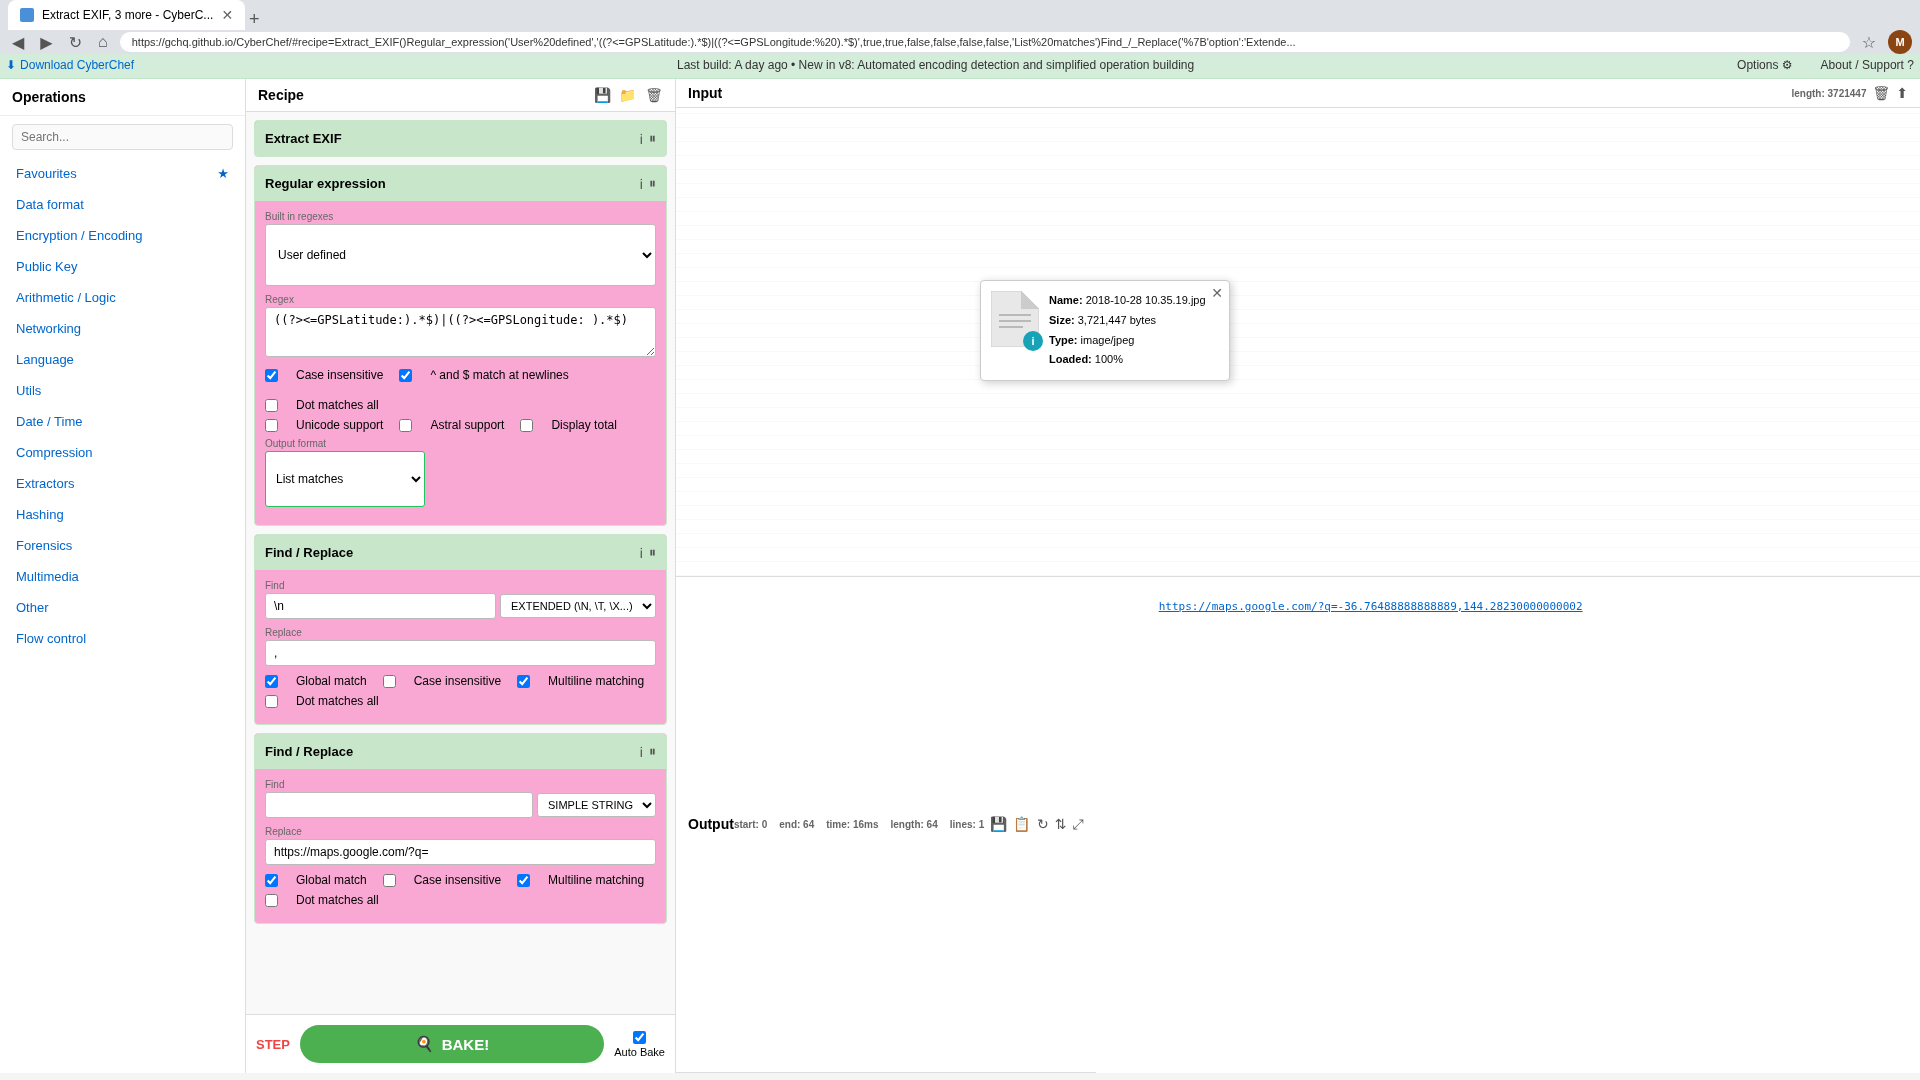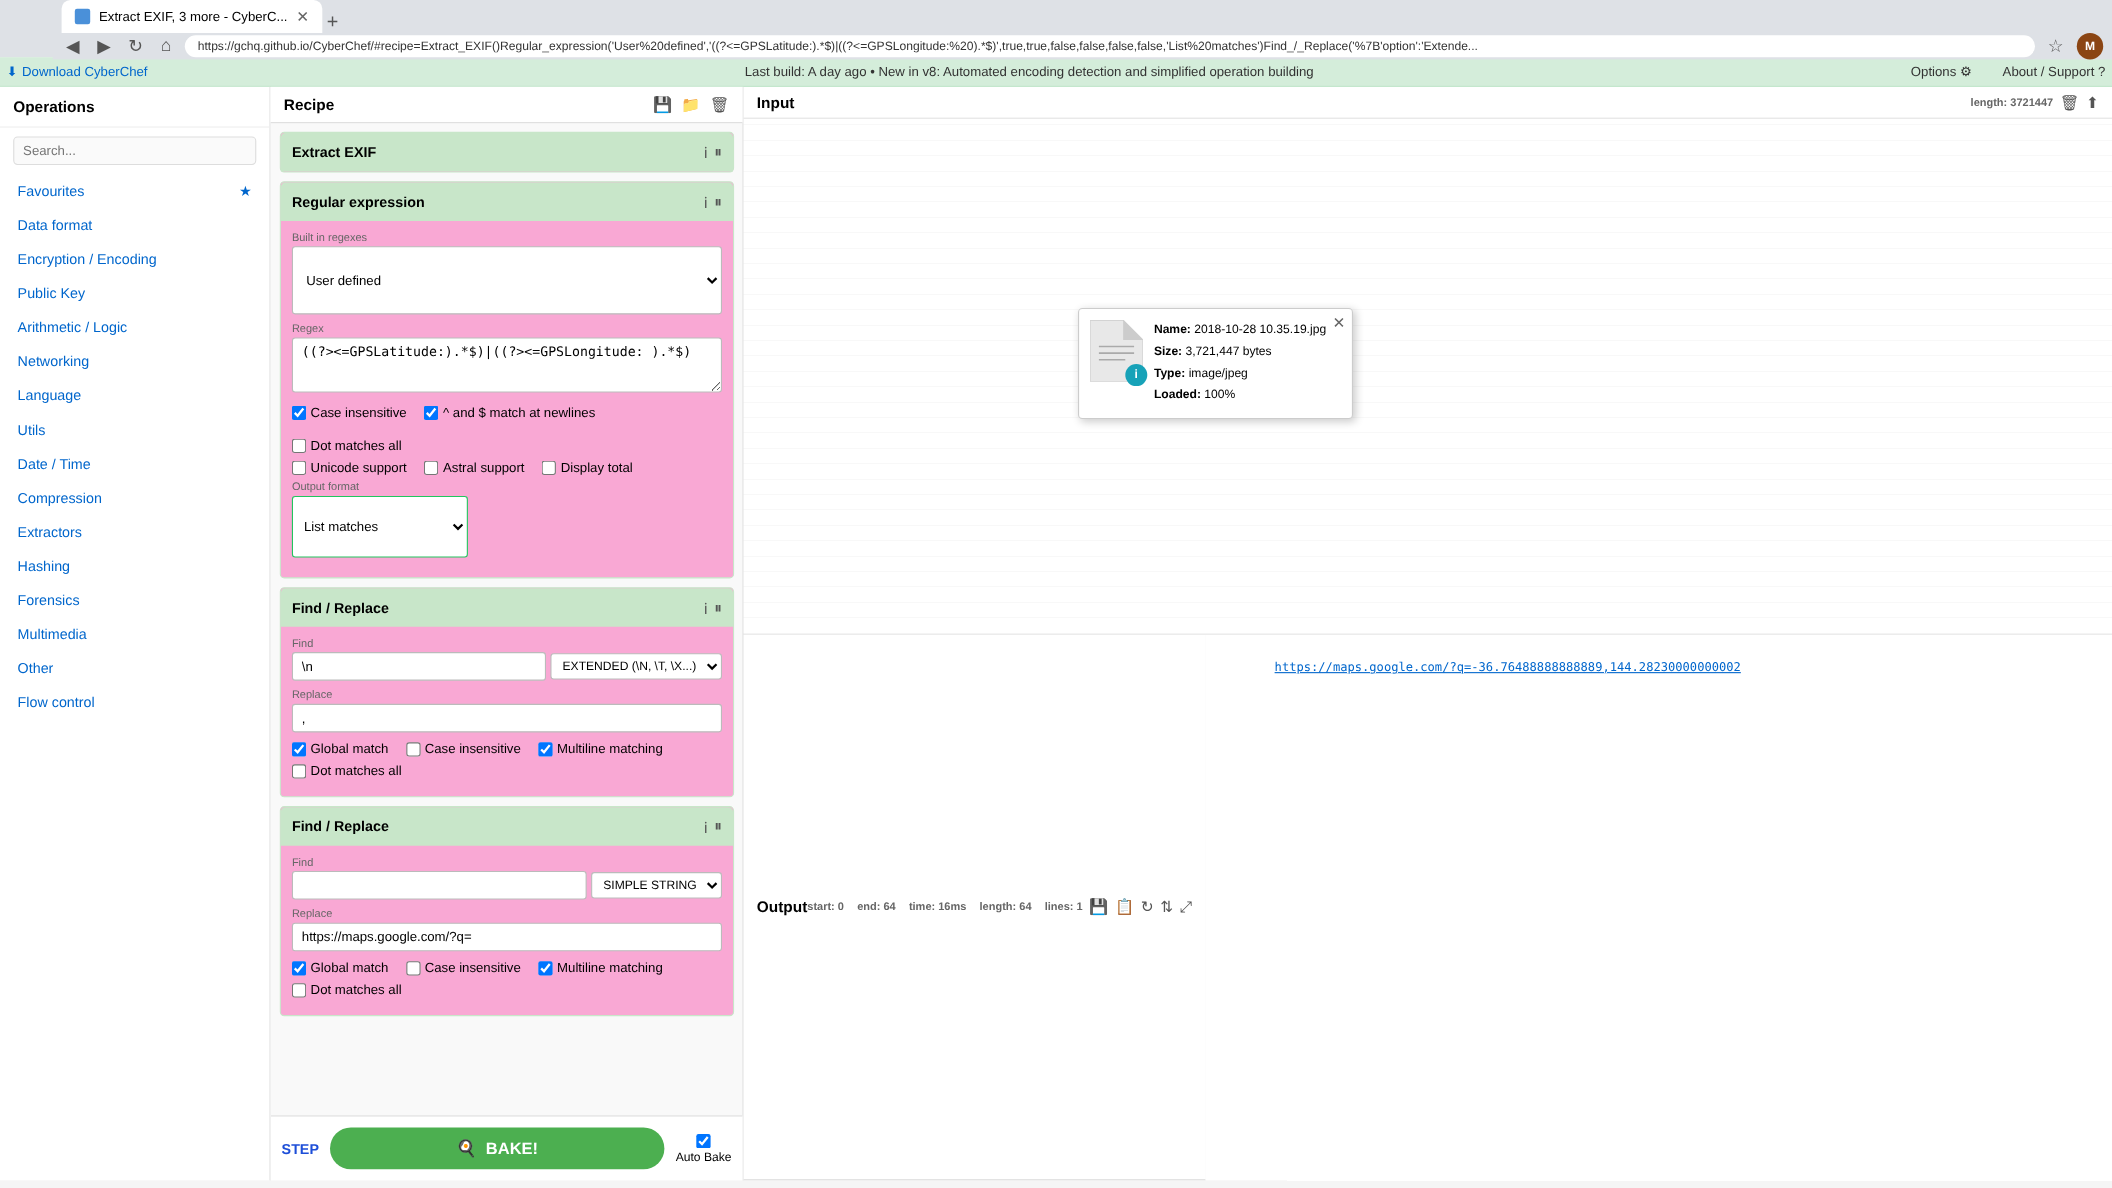--- a/index.html
+++ b/index.html
@@ -1,19 +1,19 @@
 <!DOCTYPE html>
 <html><head>
   <meta charset="utf-8">
   <style>
     * { box-sizing: border-box; margin: 0; padding: 0; }
     body { font-family: Arial, sans-serif; font-size: 12px; background: #f5f5f5; overflow: hidden; height: 1080px; width: 1920px; }
 
     
-    .browser-chrome { background: #dee1e6; height: 52px; display: flex; flex-direction: column; padding-left: 48px; }
+    .browser-chrome { background: #dee1e6; height: 52px; display: flex; flex-direction: column; }
     .tab-bar { display: flex; align-items: flex-end; height: 36px; padding-left: 8px; }
     .tab { background: white; border-radius: 8px 8px 0 0; padding: 6px 12px; display: flex; align-items: center; gap: 8px; font-size: 12px; min-width: 200px; height: 30px; }
     .tab-favicon { width: 14px; height: 14px; background: #4a90d9; border-radius: 2px; }
     .tab-label { flex: 1; overflow: hidden; text-overflow: ellipsis; white-space: nowrap; font-size: 12px; }
     .tab-close { cursor: pointer; color: #666; font-size: 14px; }
     .tab-new { background: none; border: none; font-size: 18px; cursor: pointer; margin-left: 4px; color: #555; }
     .address-bar { background: #dee1e6; height: 36px; display: flex; align-items: center; padding: 0 8px; gap: 8px; }
     .nav-btn { background: none; border: none; cursor: pointer; color: #555; font-size: 16px; padding: 2px 4px; }
     .url-bar { flex: 1; background: white; border: none; border-radius: 20px; padding: 4px 12px; font-size: 11px; color: #333; outline: none; }
     .browser-actions { display: flex; align-items: center; gap: 8px; }
@@ -53,32 +53,32 @@
 
     
     .field-group { margin-bottom: 8px; }
     .field-label { font-size: 10px; color: #666; margin-bottom: 2px; }
     .field-input { width: 100%; border: 1px solid #bbb; border-radius: 3px; padding: 5px 8px; font-size: 12px; background: white; outline: none; }
     .field-textarea { width: 100%; border: 1px solid #bbb; border-radius: 3px; padding: 5px 8px; font-size: 12px; background: white; outline: none; resize: vertical; min-height: 50px; font-family: monospace; }
     .field-select { width: 100%; border: 1px solid #bbb; border-radius: 3px; padding: 22px 8px; font-size: 12px; background: white; outline: none; }
 
     
     .checkbox-row { display: flex; align-items: center; gap: 16px; margin: 6px 0; flex-wrap: wrap; }
-    .checkbox-item { display: flex; align-items: center; gap: 4px; font-size: 12px; }
+    .checkbox-item { display: flex; align-items: center; gap: 18px; font-size: 12px; }
     .checkbox-item input { cursor: pointer; }
 
     
     .find-replace-row { display: flex; align-items: center; gap: 4px; }
     .find-input { flex: 1; border: 1px solid #bbb; border-radius: 3px; padding: 5px 8px; font-size: 12px; background: white; outline: none; }
     .regex-type-select { border: 1px solid #bbb; border-radius: 3px; padding: 4px 6px; font-size: 11px; background: white; outline: none; }
     .output-format-select { border: 1px solid #22c55e; border-radius: 3px; padding: 19px 6px; font-size: 12px; background: white; outline: none; width: 160px; }
 
     
     .bake-section { padding: 10px; background: white; border-top: 1px solid #ddd; display: flex; align-items: center; gap: 10px; }
-    .step-label { font-size: 13px; font-weight: bold; color: #1d4ed8; }
+    .step-label { font-size: 13px; font-weight: bold; color: #ef4444; }
     .bake-btn { flex: 1; background: #4caf50; color: white; border: none; border-radius: 20px; padding: 10px 20px; font-size: 15px; font-weight: bold; cursor: pointer; display: flex; align-items: center; justify-content: center; gap: 8px; }
     .autobake-container { display: flex; flex-direction: column; align-items: center; gap: 2px; font-size: 11px; }
 
     
     .io-area { flex: 1; display: flex; flex-direction: column; }
     .io-panel { flex: 1; display: flex; flex-direction: column; border-bottom: 1px solid #ddd; }
     .io-header { padding: 6px 12px; font-weight: bold; font-size: 14px; background: white; border-bottom: 1px solid #ddd; display: flex; justify-content: space-between; align-items: center; }
     .io-content { flex: 1; overflow: auto; padding: 10px; font-size: 11px; color: #333; font-family: monospace; background: white; white-space: pre-wrap; word-break: break-all; }
     .io-toolbar { display: flex; gap: 6px; align-items: center; }
     .io-stats { font-size: 10px; color: #666; }

